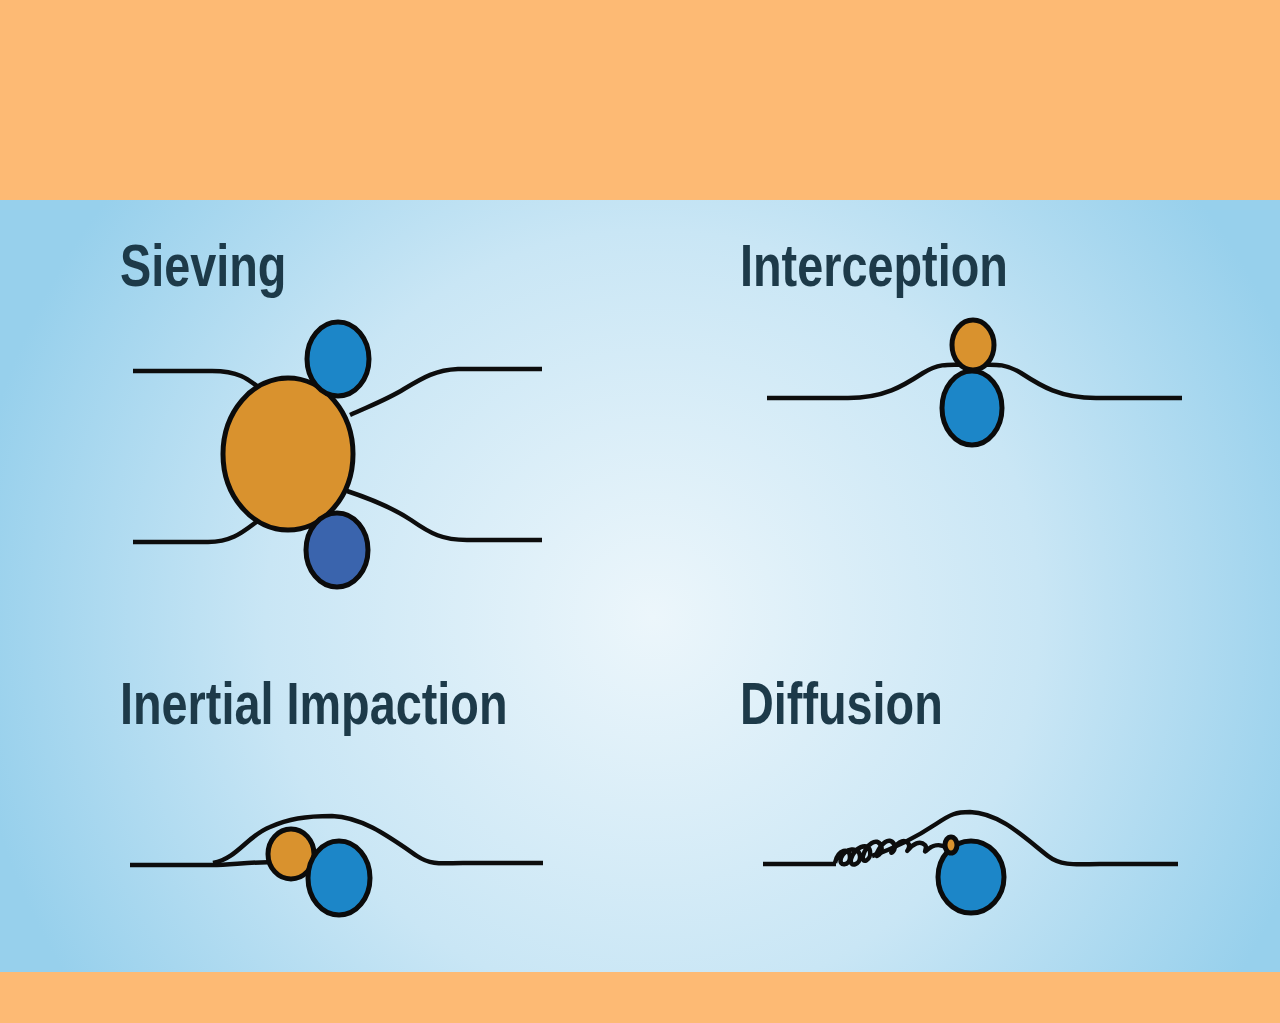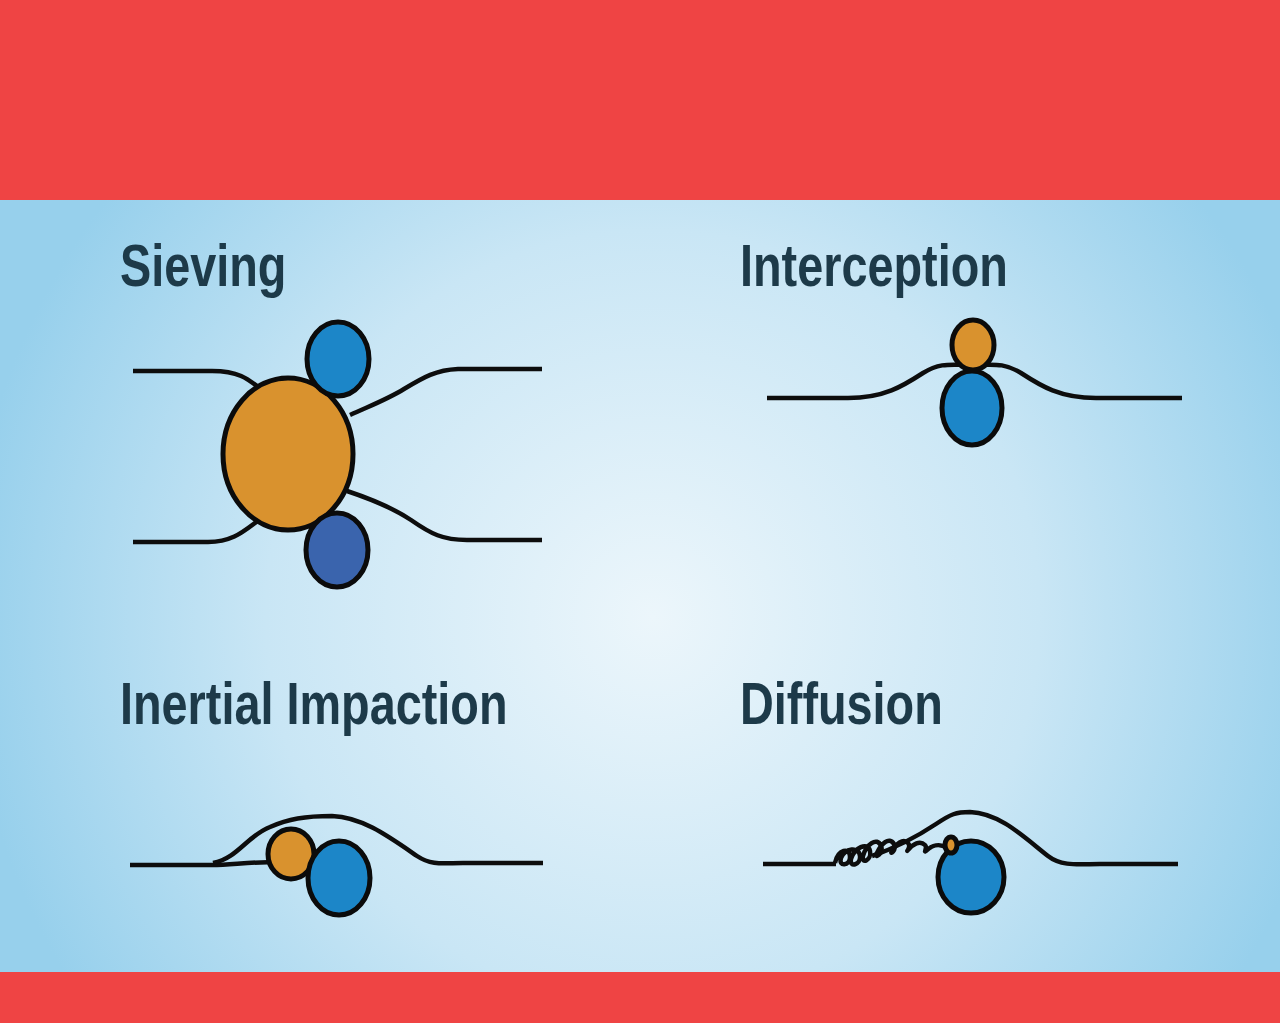--- a/index.html
+++ b/index.html
@@ -1,20 +1,20 @@
 <!DOCTYPE html>
 <html style="--title: #1d3a49; --bg-center: #ecf6fb; --bg-mid: #c9e6f5; --bg-edge: #97d0ec;"><head>
 <meta charset="utf-8">
 <style>
   html,body{margin:0;padding:0;background:#ffffff;}
   .canvas{
     position:relative;
     width:1280px;height:1023px;
     overflow:hidden;
-    background:#ef4444;
+    background:#fdba74;
     font-family:"Liberation Sans", sans-serif;
   }
   .band{
     position:absolute;
     left:0;top:200px;width:1280px;height:772px;
     background:radial-gradient(circle 860px at 51% 54%,
       var(--bg-center,#ecf6fb) 0%,
       var(--bg-mid,#c9e6f5) 45%,
       var(--bg-edge,#9cd3ee) 80%,
       var(--bg-edge,#97d0ec) 100%);

